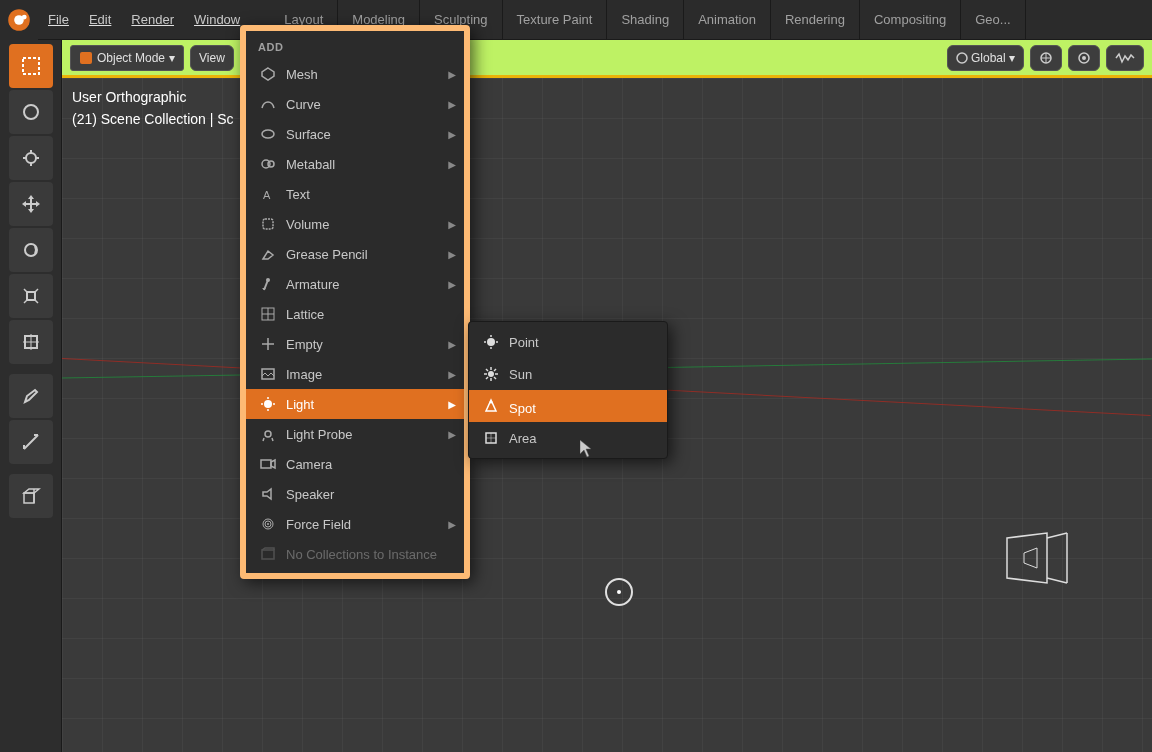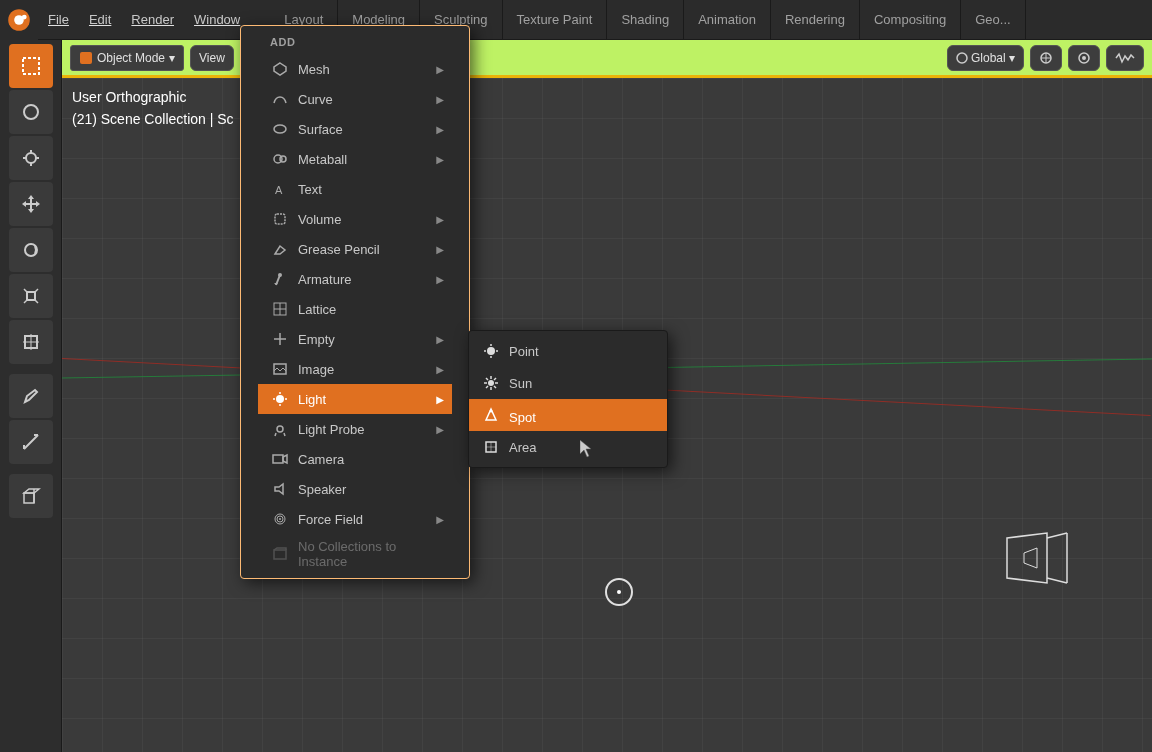--- a/index.html
+++ b/index.html
@@ -200,25 +200,25 @@
       transform: translate(-50%, -50%);
     }
 
     
     #add-menu {
       position: absolute;
       top: 25px;
       left: 240px;
       width: 230px;
       background: #2b2b2b;
-      border: 1px solid #fdba74;
+      border: 6px solid #fdba74;
       border-radius: 4px;
       box-shadow: 4px 4px 16px rgba(0,0,0,0.6);
       z-index: 100;
-      padding: 4px 17px;
+      padding: 4px 0;
     }
 
     .menu-title {
       padding: 6px 12px;
       color: #a0a0a0;
       font-size: 11px;
       font-weight: bold;
       letter-spacing: 0.5px;
       text-transform: uppercase;
     }
@@ -250,21 +250,21 @@
       position: absolute;
       right: 8px;
       font-size: 10px;
       color: #888;
     }
     .menu-item.highlighted .menu-item-arrow { color: white; }
 
     
     #light-submenu {
       position: absolute;
-      top: 330px;
+      top: 321px;
       left: 468px;
       width: 200px;
       background: #2b2b2b;
       border: 1px solid #1a1a1a;
       border-radius: 4px;
       box-shadow: 4px 4px 16px rgba(0,0,0,0.6);
       z-index: 110;
       padding: 4px 0;
     }
 

